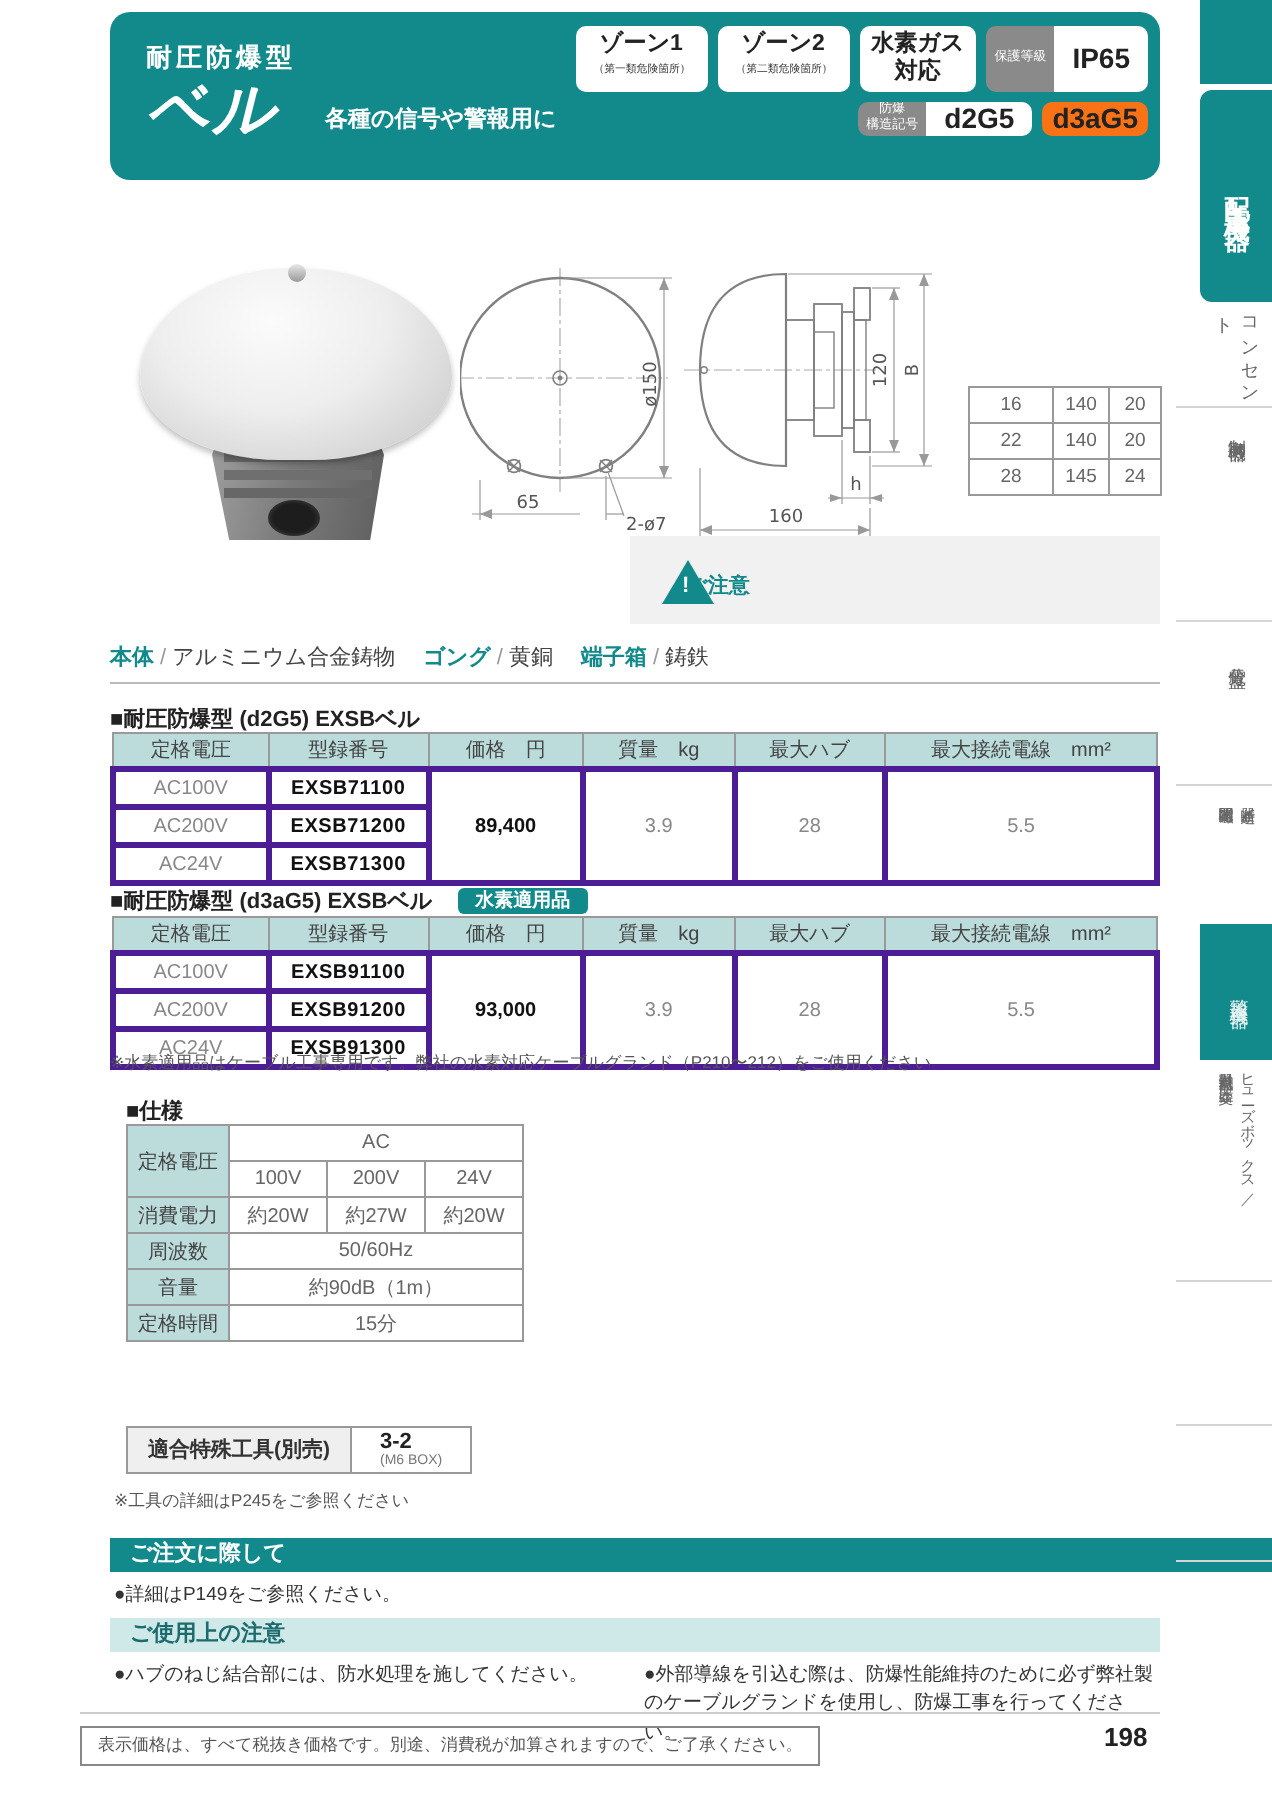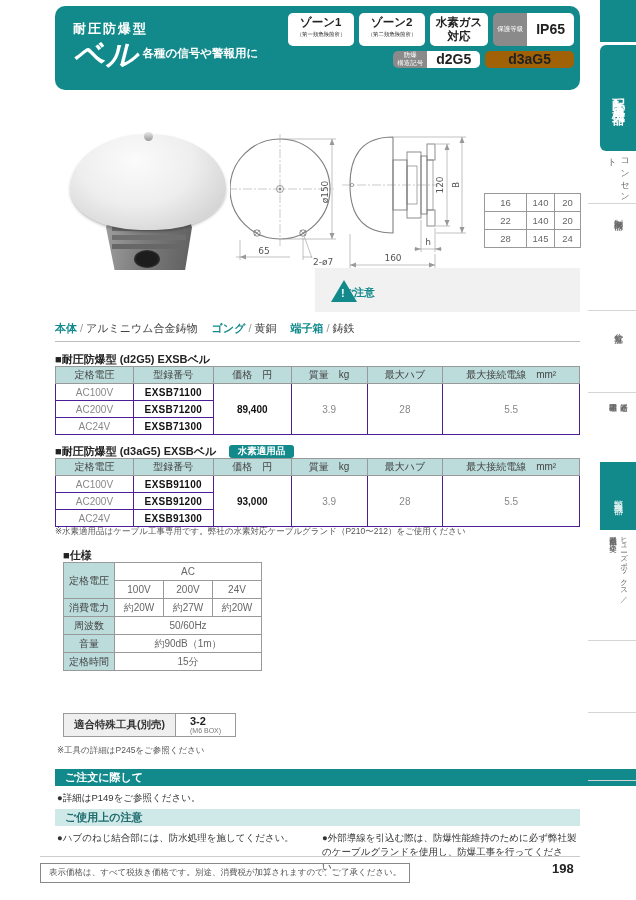--- a/index.html
+++ b/index.html
@@ -10,41 +10,41 @@
   }
   .abs { position:absolute; }
 
   
   .header-card {
     left:55px; top:6px; width:525px; height:84px;
     background:#128a8c; border-radius:10px; color:#fff;
   }
   .header-titles { position:absolute; left:18px; top:14px; }
   .header-category { font-size:13px; font-weight:bold; letter-spacing:2px; }
-  .header-main { display:flex; align-items:center; gap:4px; margin-top:1px; }
+  .header-main { display:flex; align-items:flex-end; gap:24px; margin-top:1px; }
   .header-title { font-size:31px; font-weight:bold; font-style:italic; letter-spacing:1px; line-height:1; }
   .header-subtitle { font-size:11.5px; font-weight:bold; padding-bottom:3px; }
   .badges { position:absolute; top:7px; right:6px; display:flex; flex-direction:column; align-items:flex-end; gap:5px; }
   .badge-row { display:flex; gap:5px; }
   .badge { background:#fff; border-radius:5px; padding:3px 6px 2px; text-align:center; color:#222; }
   .badge .b1 { font-weight:bold; font-size:11.5px; line-height:1.2; white-space:nowrap; }
   .badge .b2 { font-size:6px; color:#333; white-space:nowrap; transform:scale(0.9); }
   .compound { display:flex; border-radius:5px; overflow:hidden; }
   .compound .lbl {
     background:#8a8a8a; color:#fff; font-size:6.5px; line-height:1.35;
     display:flex; flex-direction:column; align-items:center; justify-content:center;
     padding:0 4px; text-align:center;
   }
   .compound .val {
     background:#fff; color:#222; font-weight:bold; font-size:14px;
     display:flex; align-items:center; justify-content:center; padding:0 9px;
   }
   .badge-plain-val {
-    background:#a16207; border-radius:5px; color:#222; font-weight:bold; font-size:14px;
-    display:flex; align-items:center; justify-content:center; padding:0 23px;
+    background:#f97316; border-radius:5px; color:#222; font-weight:bold; font-size:14px;
+    display:flex; align-items:center; justify-content:center; padding:0 5px;
   }
 
   
   .photo { left:62px; top:126px; width:172px; height:146px; }
   .dome {
     position:absolute; left:8px; top:8px; width:156px; height:96px;
     background:radial-gradient(ellipse at 42% 28%, #fbfbfb 0%, #eeeeee 45%, #d6d6d6 78%, #c0c0c0 100%);
     border-radius:50% 50% 46% 46% / 58% 58% 44% 44%;
     box-shadow:0 2px 3px rgba(0,0,0,0.25);
   }
@@ -84,21 +84,21 @@
   .mat-part { color:#128a8c; font-weight:bold; }
   .mat-sep { color:#999; padding:0 3px; }
   .mat-val { color:#444; }
   .rule { left:55px; top:341px; width:525px; height:0; border-top:1px solid #bbb; }
 
   
   .tbl-title { font-size:11px; font-weight:bold; color:#222; white-space:nowrap; }
   .hydro-badge { display:inline-block; background:#128a8c; color:#fff; font-size:9.5px; font-weight:bold; padding:0 9px; border-radius:3px; margin-left:8px; vertical-align:1px; }
   .ptable { width:525px; }
   .ptable th { background:#bcdcdc; border:1px solid #999; font-weight:normal; font-size:10px; color:#444; height:16px; padding:0 2px; }
-  .ptable td { border:1px solid #4c1d95; font-size:10px; text-align:center; height:16px; padding:0 2px; }
+  .ptable td { border:3px solid #4c1d95; font-size:10px; text-align:center; height:16px; padding:0 2px; }
   .cell-voltage { color:#888; }
   .cell-model { font-weight:bold; color:#111; font-size:10.5px; letter-spacing:0.3px; }
   .cell-price { font-weight:bold; color:#111; font-size:11px; }
   .cell-mid { color:#888; }
   .tbl-note { font-size:8.5px; color:#555; white-space:nowrap; }
 
   
   .spec-title { left:63px; top:548px; }
   .spec-table { left:63px; top:562px; }
   .spec-table td { border:1px solid #999; font-size:10px; height:15px; text-align:center; padding:1px 4px; color:#666; }

